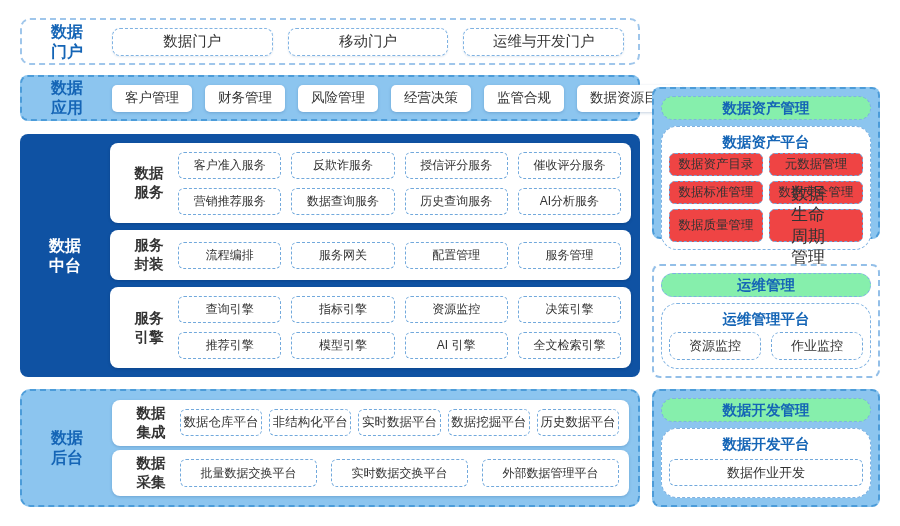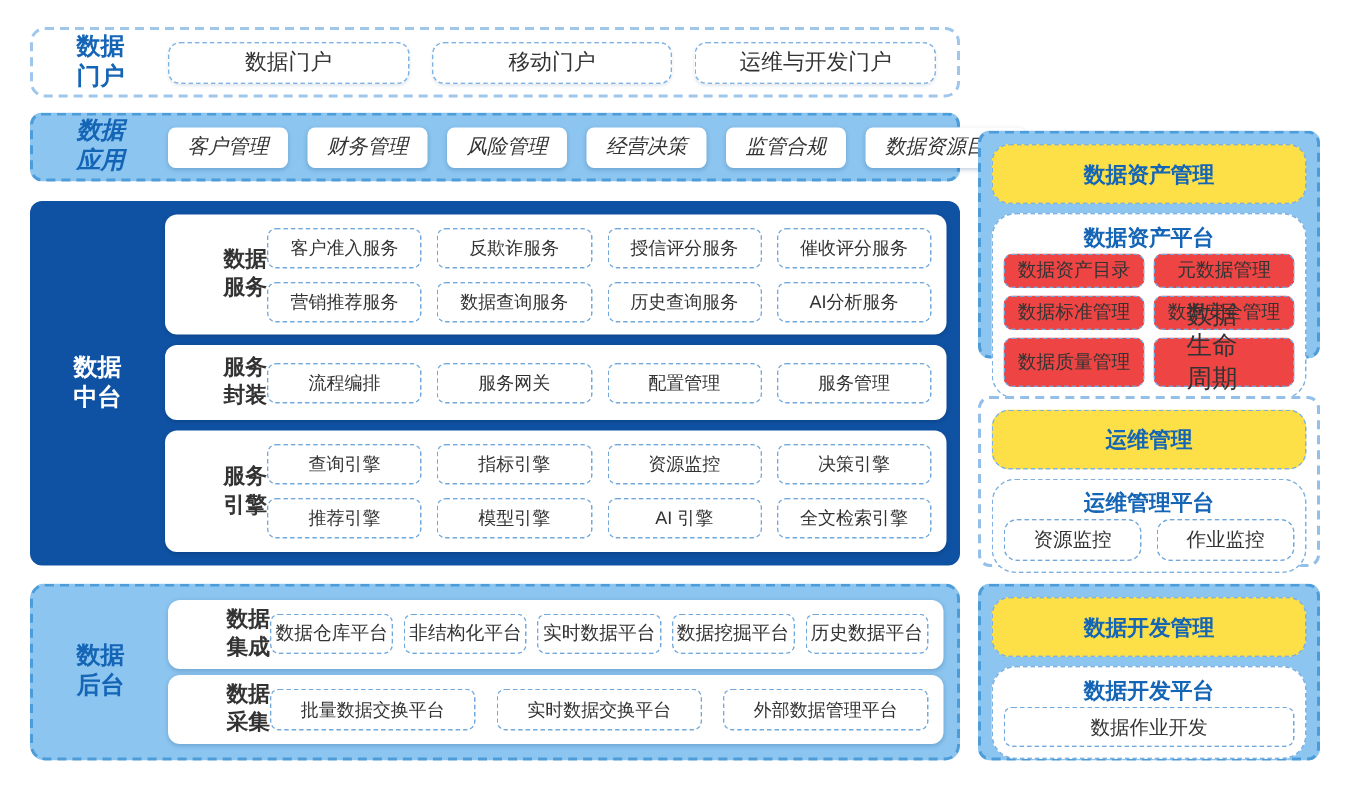--- a/index.html
+++ b/index.html
@@ -17,33 +17,33 @@
 
   
   .sec { position:absolute; left:20px; width:620px; display:flex; }
 
   .portal { top:18px; height:47px; background:#fff; border:2px dashed #9FC6EB; border-radius:10px; align-items:center; }
   .portal-boxes { flex:1; display:flex; gap:15px; padding-right:14px; }
   .portal-box { flex:1; height:28px; border:1px dashed #7FB2E2; border-radius:8px;
     display:flex; align-items:center; justify-content:center; font-size:14.5px; color:#333; white-space:nowrap;
     box-shadow:0 1px 2px rgba(30,80,140,.12); }
 
-  .apps { top:75px; height:46px; background:#8CC5EF; border:2px dashed #4C9CD9; border-radius:8px; align-items:center;font-style:italic; }
+  .apps { top:75px; height:46px; background:#8CC5EF; border:2px dashed #4C9CD9; border-radius:8px; align-items:center; }
   .apps-chips { flex:1; display:flex; gap:13px; padding-right:10px; }
   .app-chip { height:27px; padding:0 13px; background:#fff; border-radius:5px;
     display:flex; align-items:center; justify-content:center; font-size:13.5px; color:#333; white-space:nowrap;
     box-shadow:0 1px 3px rgba(20,70,130,.25); }
 
   .middle { top:134px; height:243px; background:#0F52A3; border-radius:8px; }
   .panels { flex:1; display:flex; flex-direction:column; gap:7px; padding:9px 9px 9px 0; }
   .panel { background:#fff; border-radius:8px; display:flex; align-items:center; padding:6px 10px; box-shadow:0 1px 3px rgba(0,30,70,.25); }
   .panel-a { flex:1; }
   .panel-b { flex:0 0 43px; }
   .panel-c { flex:0 0 81px; }
-  .panel-label { width:58px; flex:0 0 auto; text-align:right; font-weight:bold; font-size:14.5px; color:#333; line-height:1.3; }
+  .panel-label { width:58px; flex:0 0 auto; text-align:center; font-weight:bold; font-size:14.5px; color:#333; line-height:1.3; }
   .panel-label > span { display:inline-block; width:31px; word-break:break-all; }
   .grid4 { flex:1; display:grid; grid-template-columns:repeat(4,1fr); gap:9px 10px; }
   .dchip { height:27px; background:#fff; border:1px dashed #72A9DC; border-radius:6px;
     display:flex; align-items:center; justify-content:center; font-size:12px; color:#333; white-space:nowrap; }
 
   .backend { top:389px; height:118px; background:#8CC5EF; border:2px dashed #4C9CD9; border-radius:10px; }
   .backend .panels2 { flex:1; display:flex; flex-direction:column; justify-content:space-evenly; padding:4px 9px 4px 0; }
   .bpanel { background:#fff; border-radius:8px; display:flex; align-items:center; padding:6px 10px; height:46px; box-shadow:0 1px 3px rgba(20,70,130,.25); }
   .grid5 { flex:1; display:grid; grid-template-columns:repeat(5,1fr); gap:7px; }
   .grid5 .dchip { font-size:12.5px; }
@@ -52,21 +52,21 @@
 
   
   .rsec { position:absolute; left:652px; width:228px; border-radius:8px; padding:7px; display:flex; flex-direction:column; }
   .r-blue { background:#8CC5EF; border:2px dashed #4C9CD9; }
   .r-white { background:#fff; border:2px dashed #93BFE8; }
 
   .asset { top:87px; height:152px; }
   .ops { top:264px; height:114px; }
   .dev { top:389px; height:118px; }
 
-  .r-header { height:40px; background:#fde047; border:1px dashed #7FB2E2; border-radius:12px;
+  .r-header { height:24px; background:#86efac; border:1px dashed #7FB2E2; border-radius:12px;
     display:flex; align-items:center; justify-content:center; font-weight:bold; font-size:14.5px; color:#1565B6; flex:0 0 auto; }
   .r-box { flex:1; margin-top:6px; background:#fff; border:1px dashed #7FB2E2; border-radius:16px;
     padding:4px 7px 7px 7px; display:flex; flex-direction:column; }
   .r-title { height:22px; display:flex; align-items:center; justify-content:center;
     font-weight:bold; font-size:14.5px; color:#1565B6; flex:0 0 auto; }
   .agrid { flex:1; display:grid; grid-template-columns:1fr 1fr; grid-template-rows:23px 23px 33px; gap:5px 6px; }
   .achip { background:#ef4444; border:1px dashed #72A9DC; border-radius:6px;
     display:flex; align-items:center; justify-content:center; font-size:12.5px; color:#333; white-space:nowrap; }
   .achip .wrap4 { display:inline-block; width:50px; font-size:17px; line-height:1.25; text-align:left;
     word-break:break-all; white-space:normal; }

